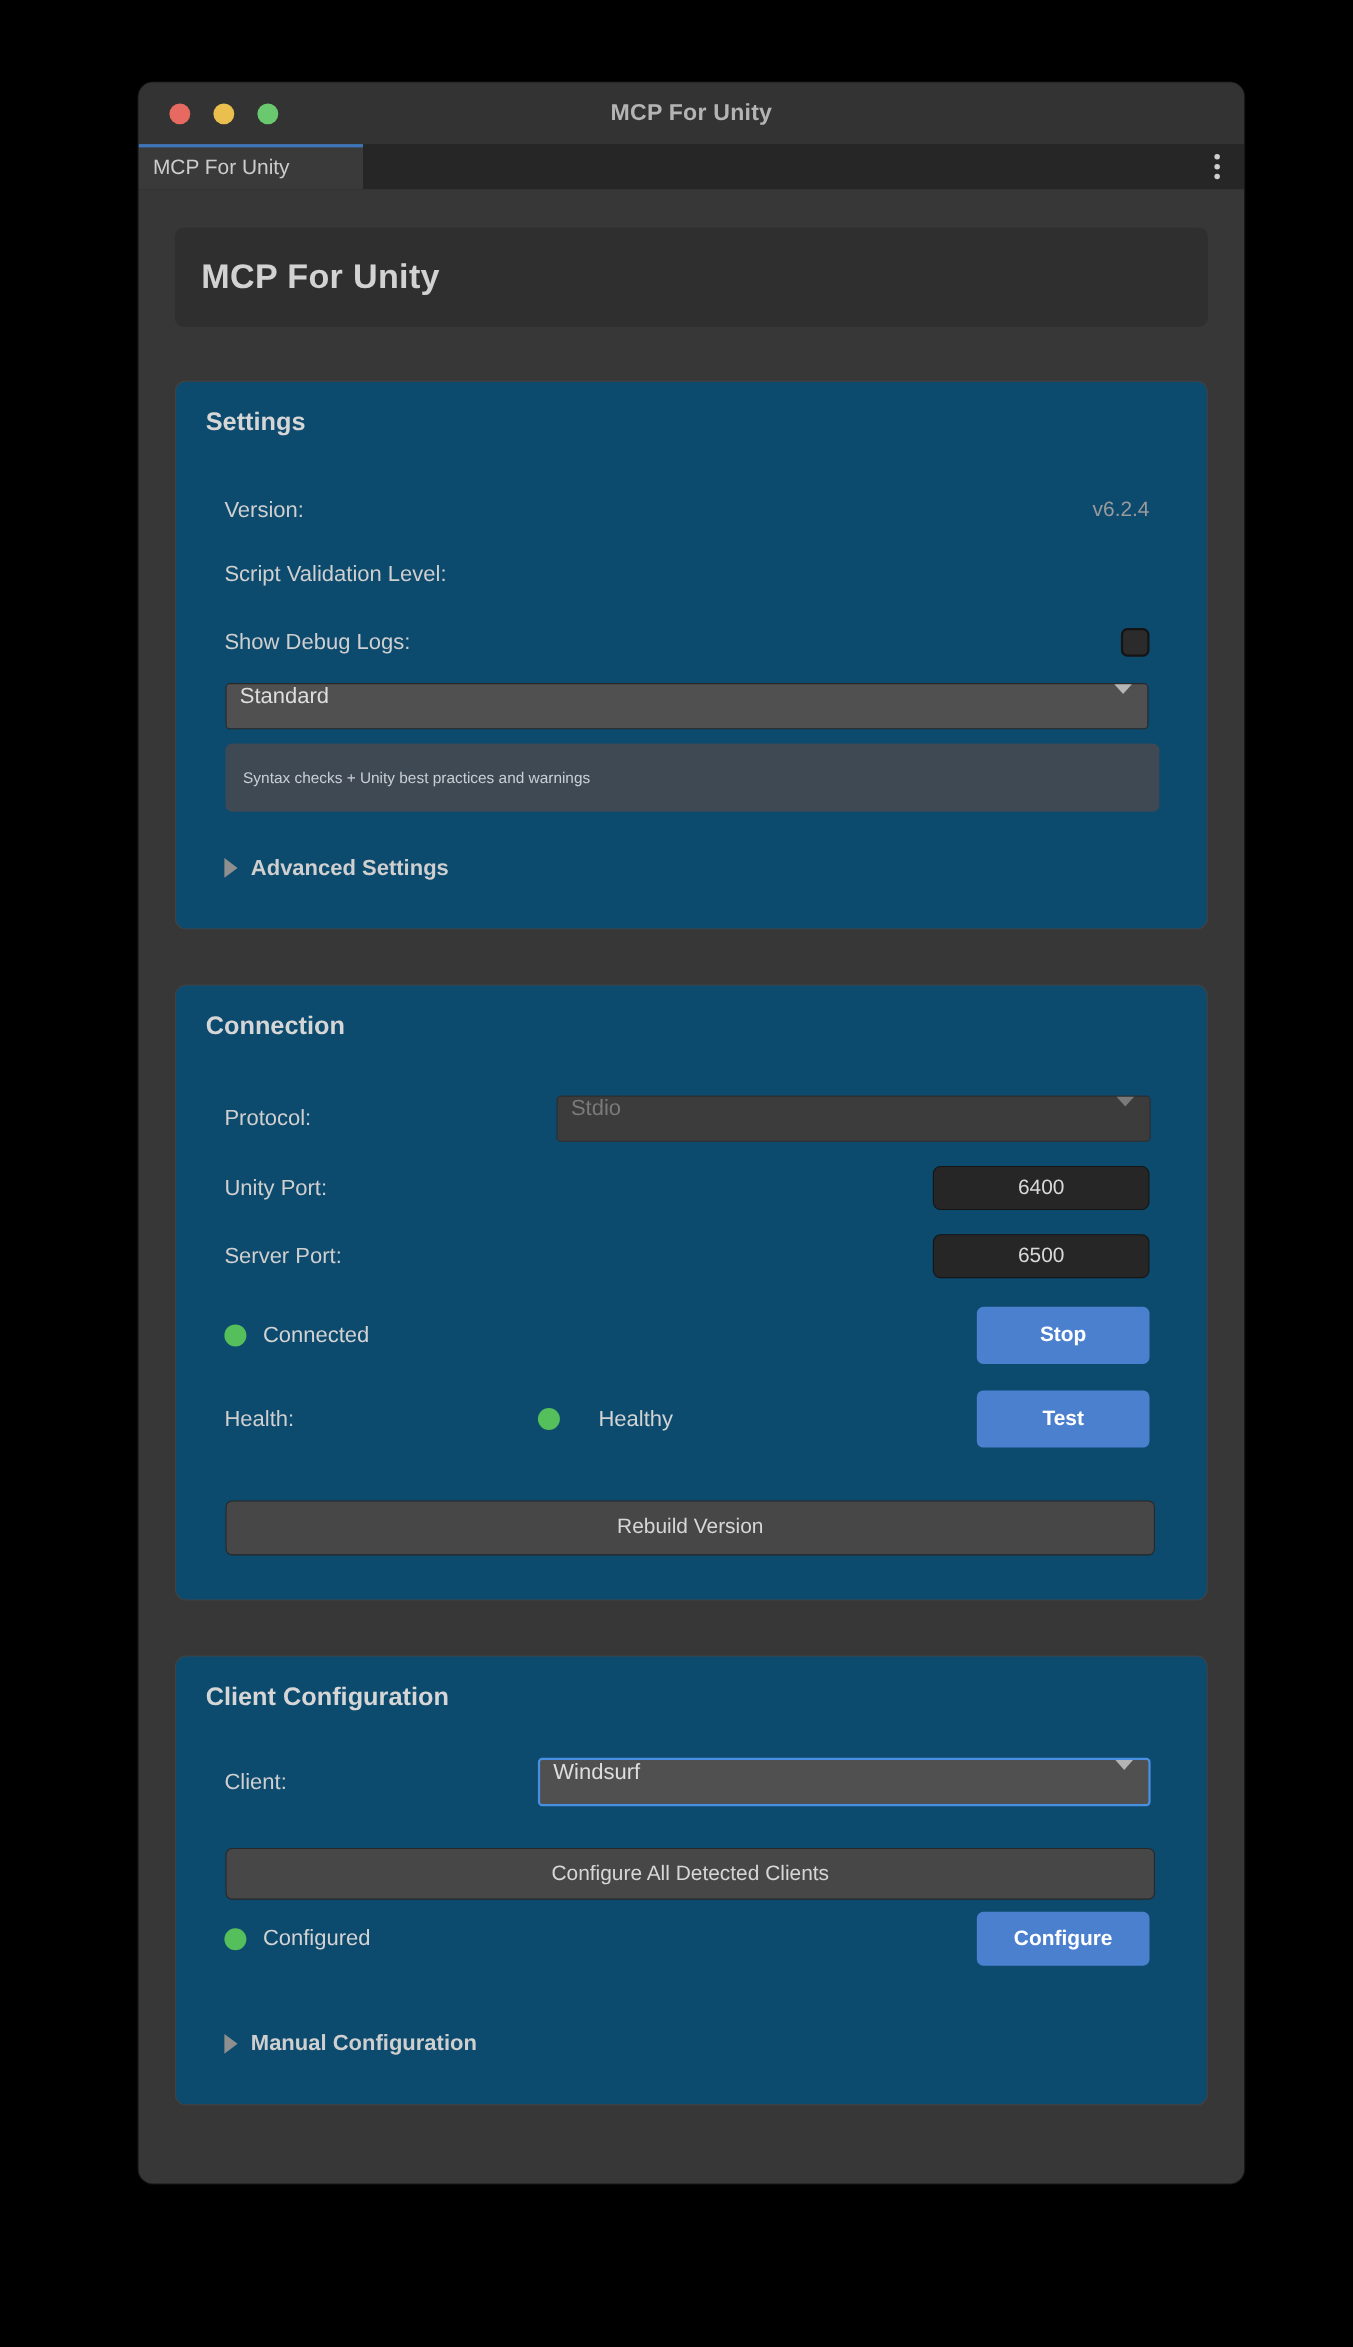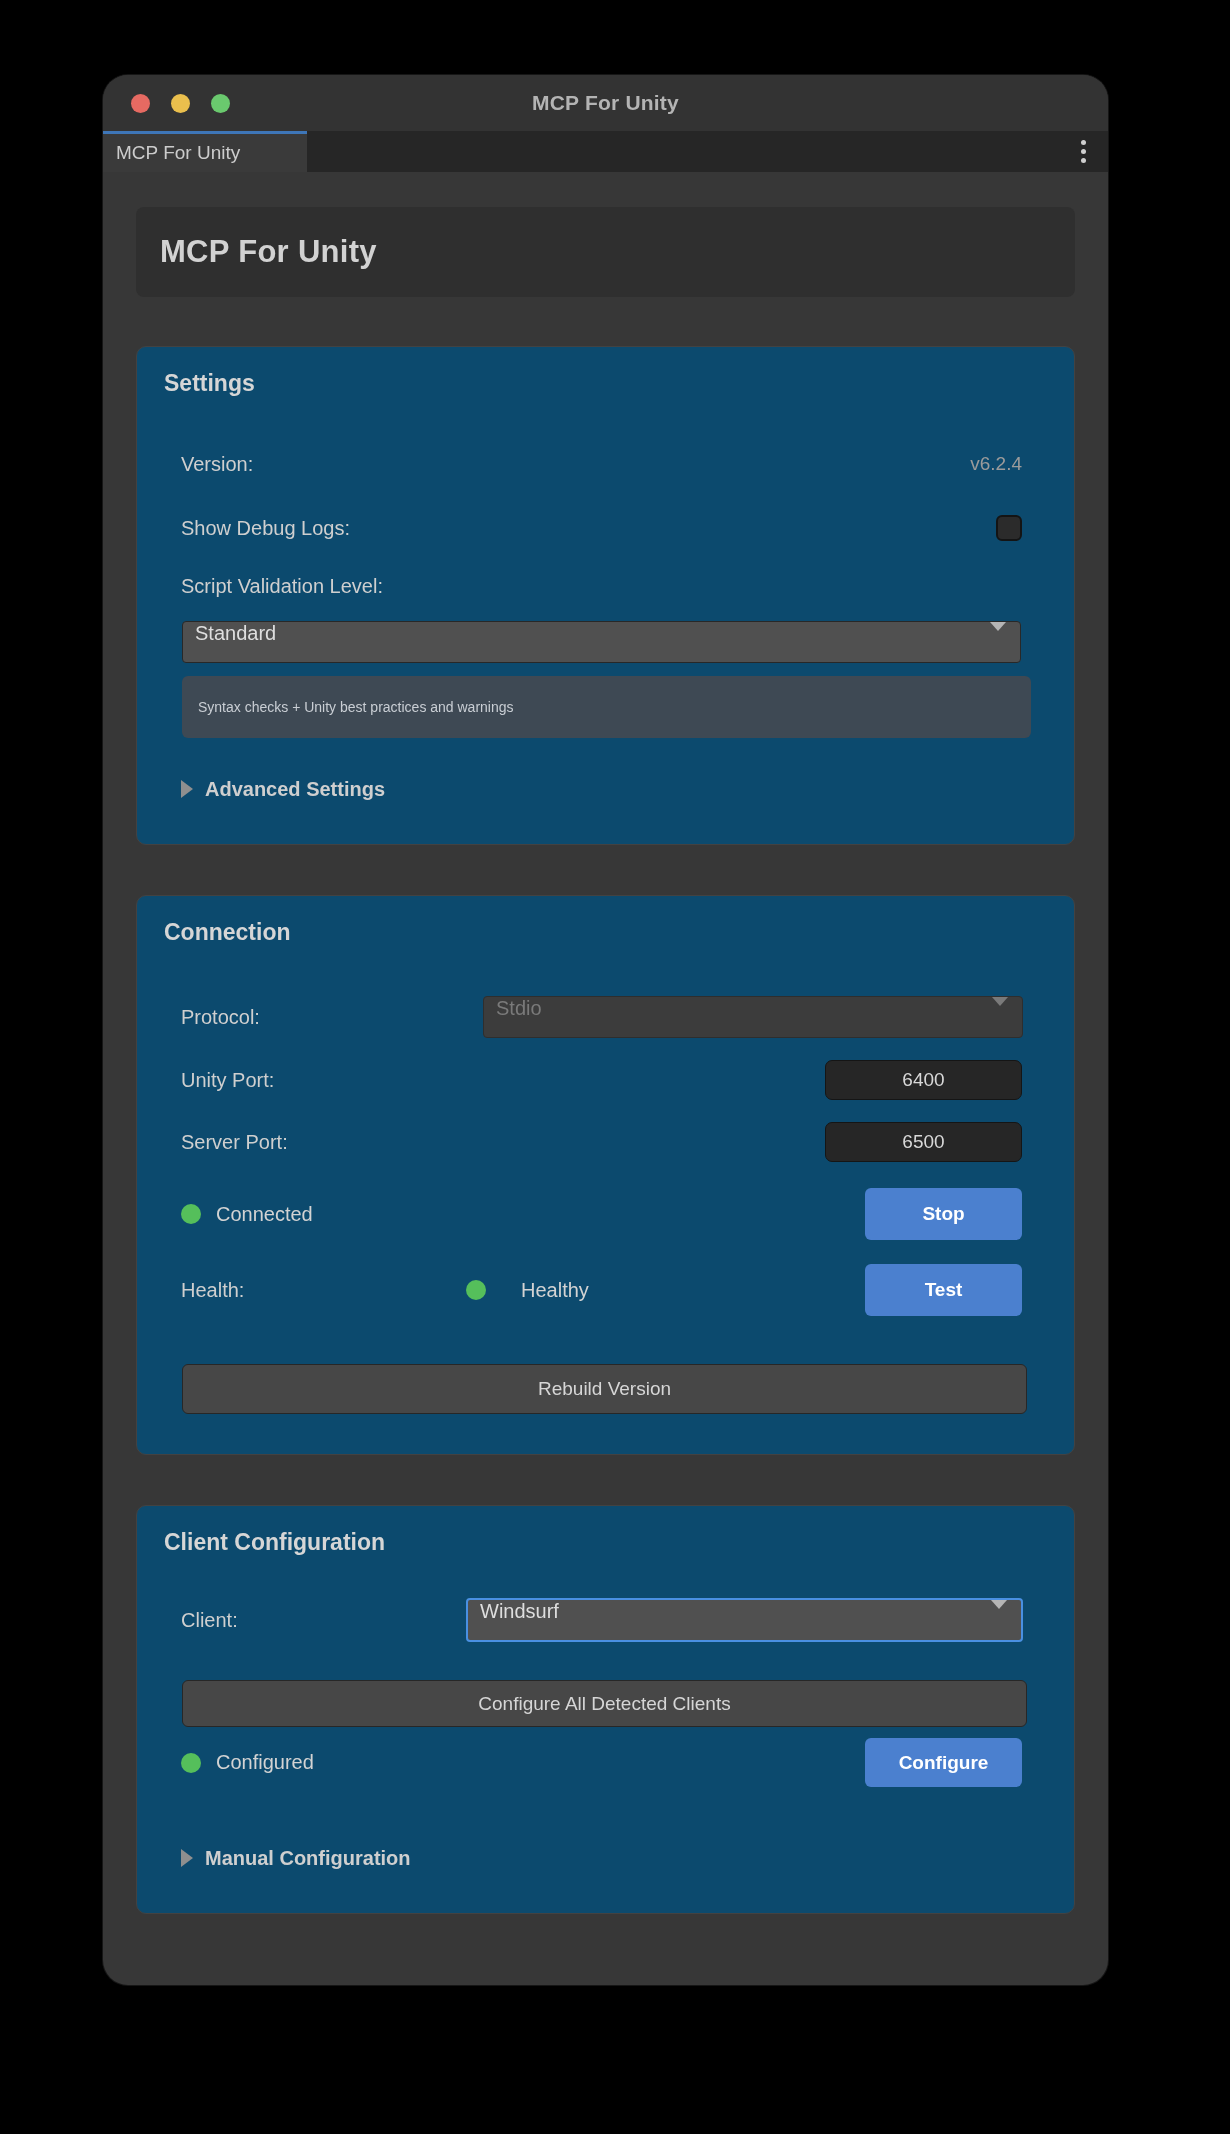--- a/index.html
+++ b/index.html
@@ -1,20 +1,20 @@
 <!DOCTYPE html>
 <html><head>
 <meta charset="utf-8">
 <style>
   * { margin:0; padding:0; box-sizing:border-box; }
   html,body { width:1230px; height:2134px; background:#000; font-family:"Liberation Sans", sans-serif; }
 
   .window {
-    position:absolute; left:103px; top:75px; width:1005px; height:1910px;
-    background:#373737; border-radius:25px; overflow:hidden;
+    position:absolute; left:126px; top:75px; width:1005px; height:1910px;
+    background:#373737; border-radius:13px; overflow:hidden;
     box-shadow:0 0 0 1px #161616, 0 24px 70px rgba(0,0,0,.65);
   }
 
   
   .titlebar { height:56px; background:#333333; position:relative; display:flex; align-items:center; justify-content:center; }
   .traffic { position:absolute; left:28px; top:0; height:56px; display:flex; align-items:center; gap:21px; }
   .tl-dot { width:19px; height:19px; border-radius:50%; }
   .tl-red { background:#e66a62; }
   .tl-yellow { background:#eabf4d; }
   .tl-green { background:#6ac96e; }
@@ -113,28 +113,28 @@
 
     <div class="section">
       <div class="sec-head">Settings</div>
 
       <div class="row r-version">
         <span class="label">Version:</span>
         <span class="spacer"></span>
         <span class="muted">v6.2.4</span>
       </div>
 
+      <div class="row r-vlabel">
+        <span class="label">Script Validation Level:</span>
+      </div>
+
       <div class="row r-debug">
         <span class="label">Show Debug Logs:</span>
         <span class="spacer"></span>
         <span class="checkbox"></span>
-      </div>
-
-      <div class="row r-vlabel">
-        <span class="label">Script Validation Level:</span>
       </div>
 
       <div class="dropdown dd-standard">
         <span>Standard</span>
         <span class="dd-tri"></span>
       </div>
 
       <div class="helpbox">
         <span>Syntax checks + Unity best practices and warnings</span>
       </div>

